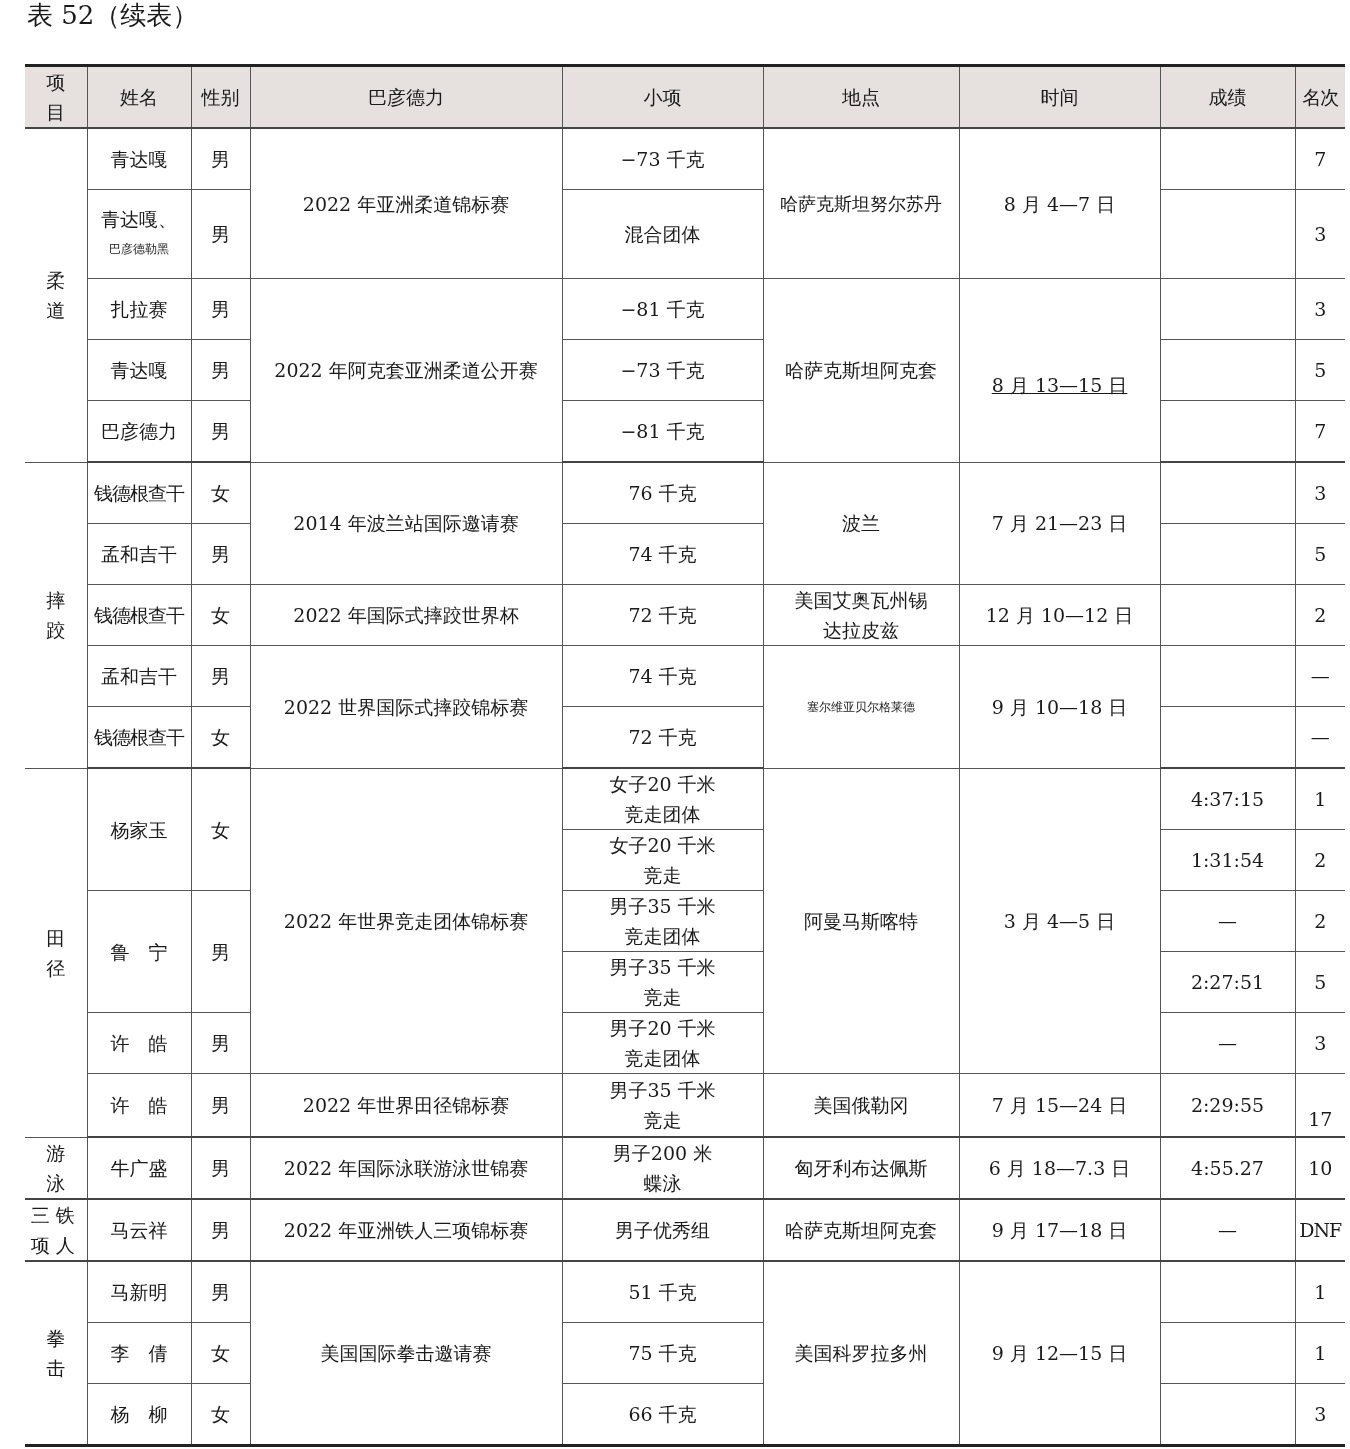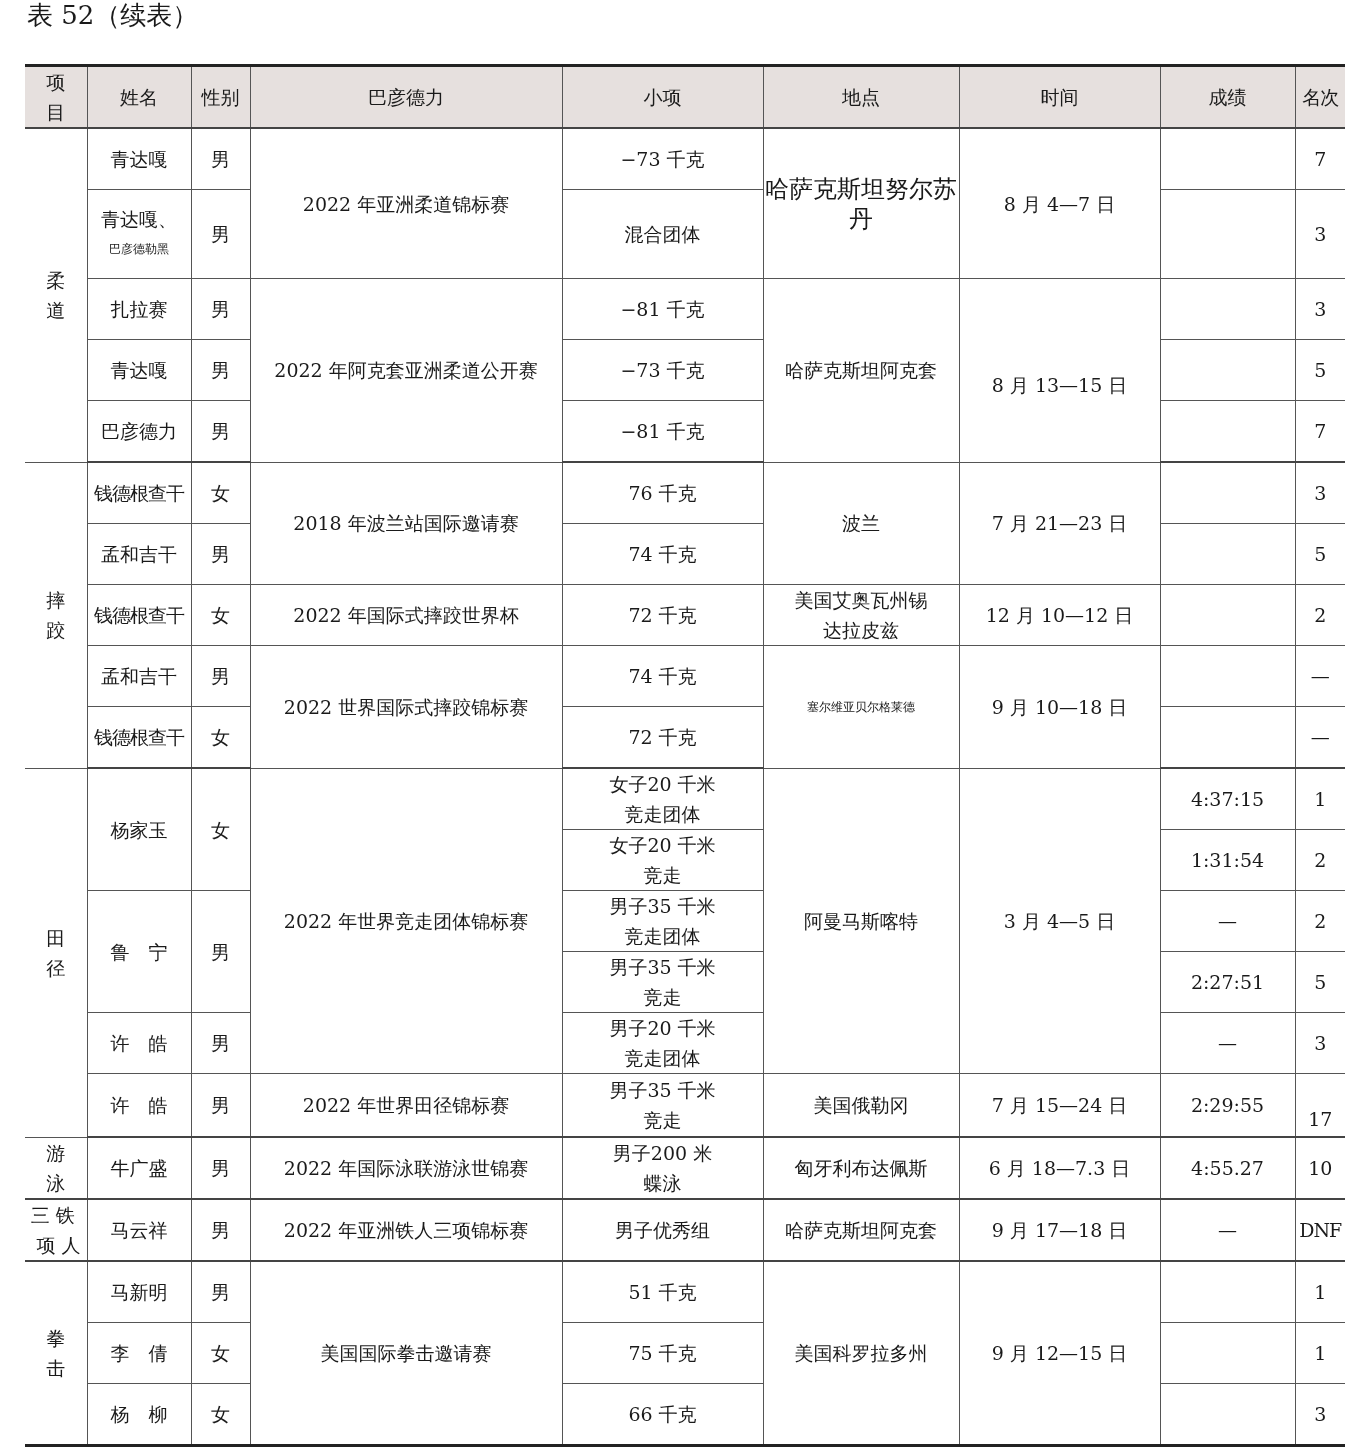--- a/index.html
+++ b/index.html
@@ -66,42 +66,42 @@
     </tr>
   </thead>
   <tbody>
 
     <tr>
       <td rowspan="5" class="grp-end"><span class="vt">柔道</span></td>
       <td>青达嘎</td>
       <td>男</td>
       <td rowspan="2">2022 年亚洲柔道锦标赛</td>
       <td>−73 千克</td>
-      <td rowspan="2" style="font-size:24px;">哈萨克斯坦努尔苏丹</td>
+      <td rowspan="2" style="font-size:18px;">哈萨克斯坦努尔苏丹</td>
       <td rowspan="2">8 月 4—7 日</td>
       <td></td>
       <td>7</td>
     </tr>
     <tr style="height:88px;">
       <td style="height:88px;">
         <div>青达嘎、</div>
         <div style="font-size:12px;">巴彦德勒黑</div>
       </td>
       <td>男</td>
       <td>混合团体</td>
       <td></td>
       <td>3</td>
     </tr>
     <tr>
       <td>扎拉赛</td>
       <td>男</td>
       <td rowspan="3" class="grp-end">2022 年阿克套亚洲柔道公开赛</td>
       <td>−81 千克</td>
       <td rowspan="3" class="grp-end">哈萨克斯坦阿克套</td>
-      <td rowspan="3" class="grp-end" style="padding-top:30px;">8 月 13—15 日</td>
+      <td rowspan="3" class="grp-end" style="padding-top:30px;text-decoration:underline;">8 月 13—15 日</td>
       <td></td>
       <td>3</td>
     </tr>
     <tr>
       <td>青达嘎</td>
       <td>男</td>
       <td>−73 千克</td>
       <td></td>
       <td>5</td>
     </tr>
@@ -110,21 +110,21 @@
       <td>男</td>
       <td>−81 千克</td>
       <td></td>
       <td>7</td>
     </tr>
 
     <tr>
       <td rowspan="5" class="grp-end"><span class="vt">摔跤</span></td>
       <td class="tight">钱德根查干</td>
       <td>女</td>
-      <td rowspan="2">2018 年波兰站国际邀请赛</td>
+      <td rowspan="2">2014 年波兰站国际邀请赛</td>
       <td>76 千克</td>
       <td rowspan="2">波兰</td>
       <td rowspan="2">7 月 21—23 日</td>
       <td></td>
       <td>3</td>
     </tr>
     <tr>
       <td>孟和吉干</td>
       <td>男</td>
       <td>74 千克</td>
@@ -237,21 +237,21 @@
       </td>
       <td>匈牙利布达佩斯</td>
       <td>6 月 18—7.3 日</td>
       <td>4:55.27</td>
       <td>10</td>
     </tr>
 
     <tr class="grp-end">
       <td>
         <div style="letter-spacing:6px;">三铁</div>
-        <div style="letter-spacing:6px;text-align:right;">项人</div>
+        <div style="letter-spacing:6px;">项人</div>
       </td>
       <td>马云祥</td>
       <td>男</td>
       <td>2022 年亚洲铁人三项锦标赛</td>
       <td>男子优秀组</td>
       <td>哈萨克斯坦阿克套</td>
       <td>9 月 17—18 日</td>
       <td>—</td>
       <td class="tight">DNF</td>
     </tr>

